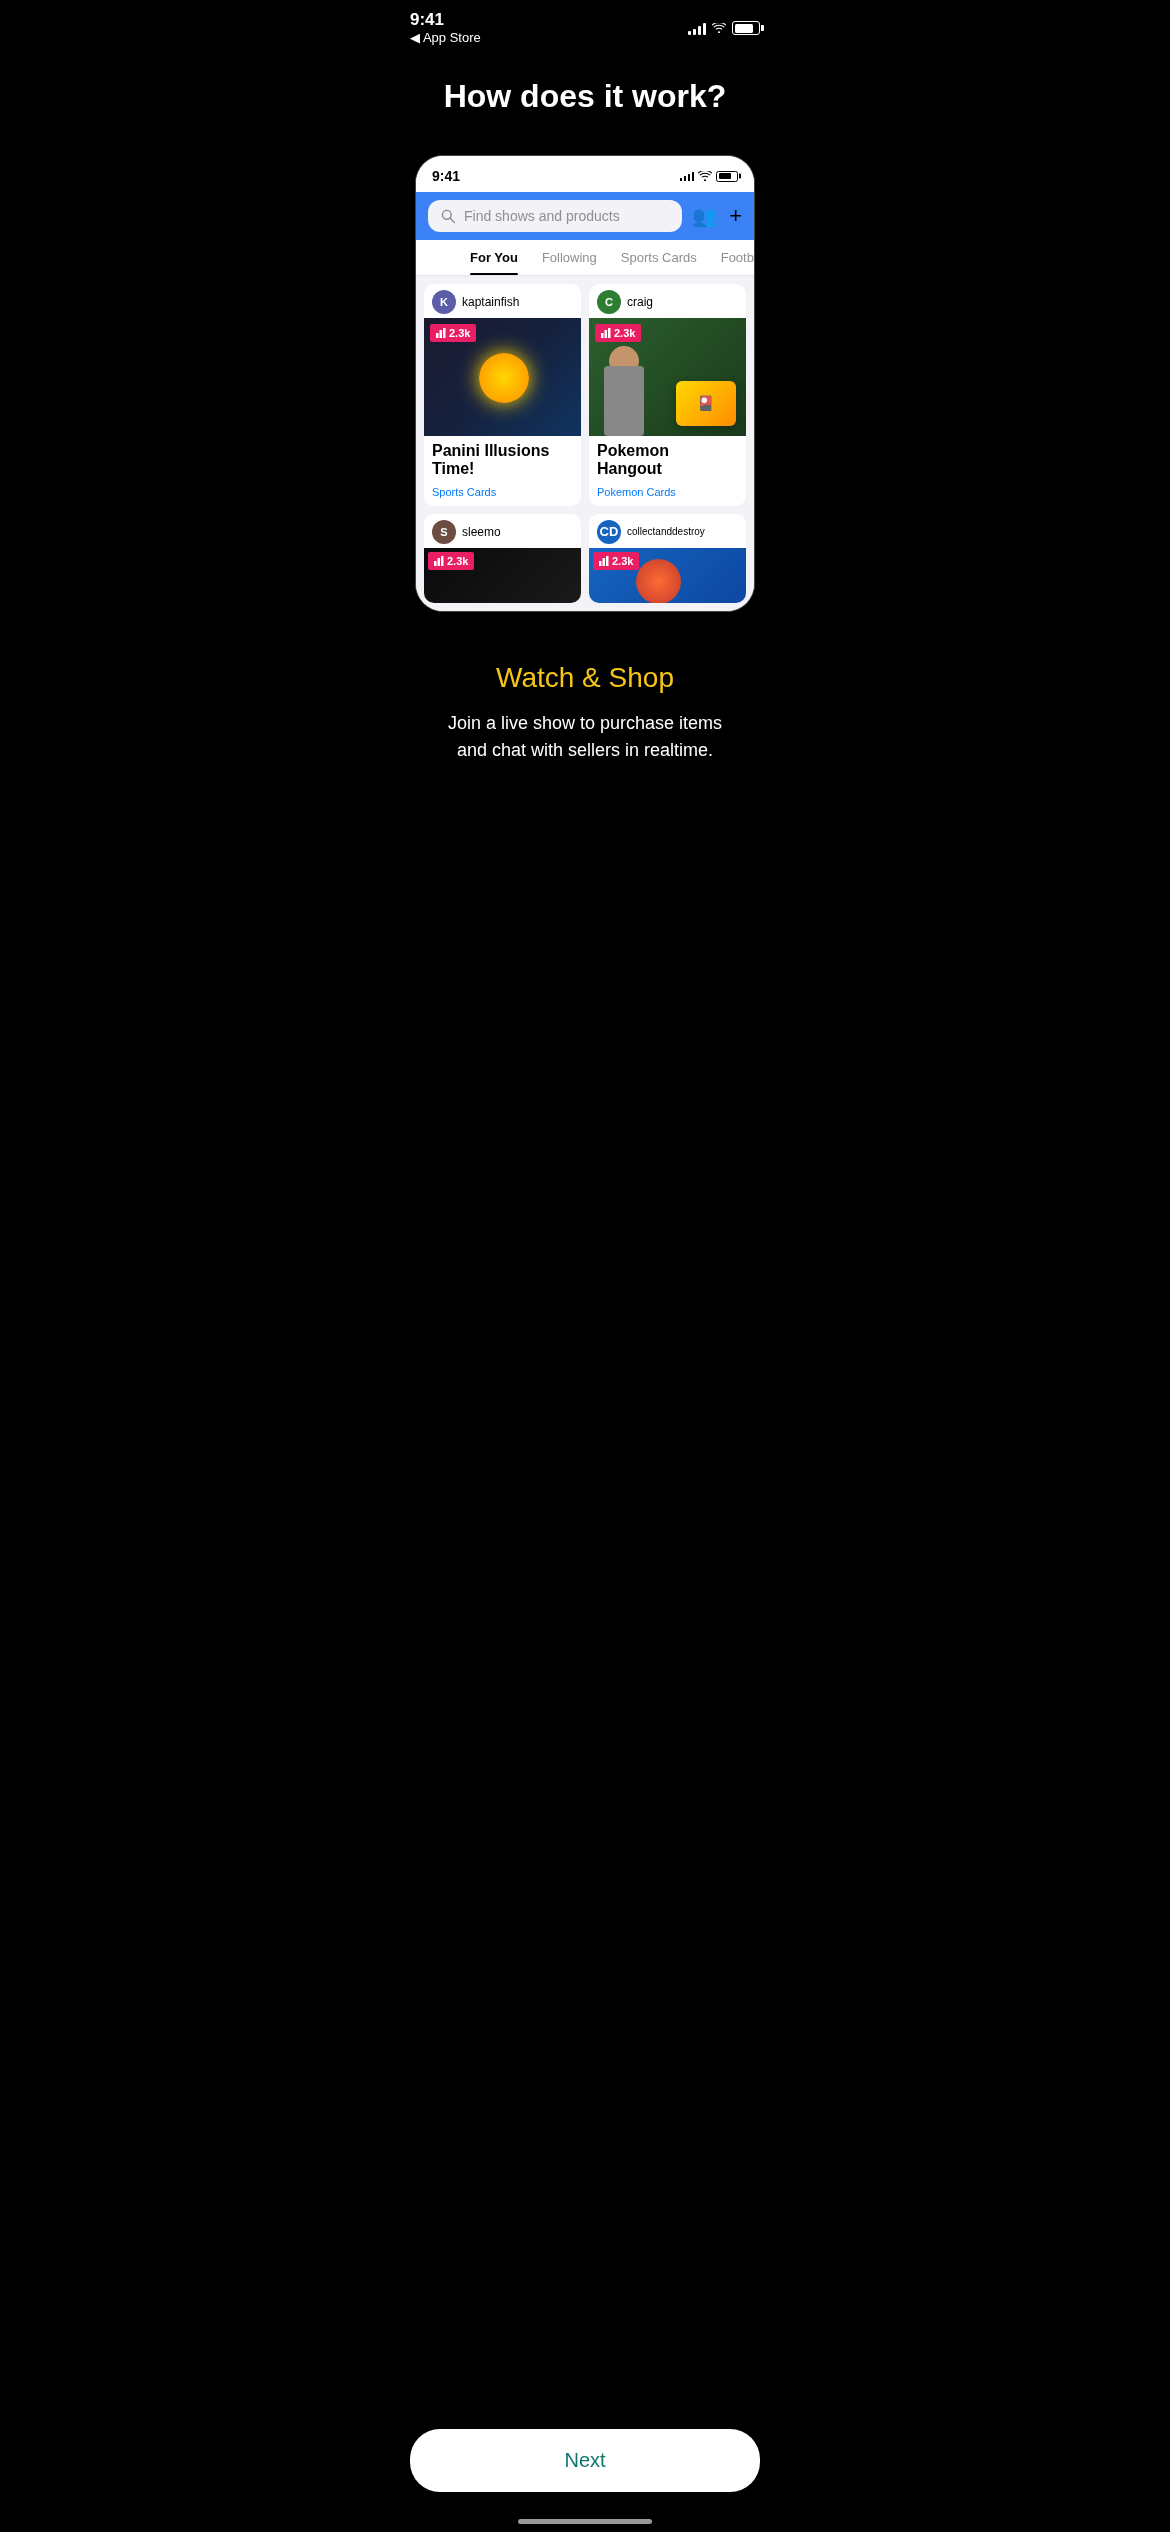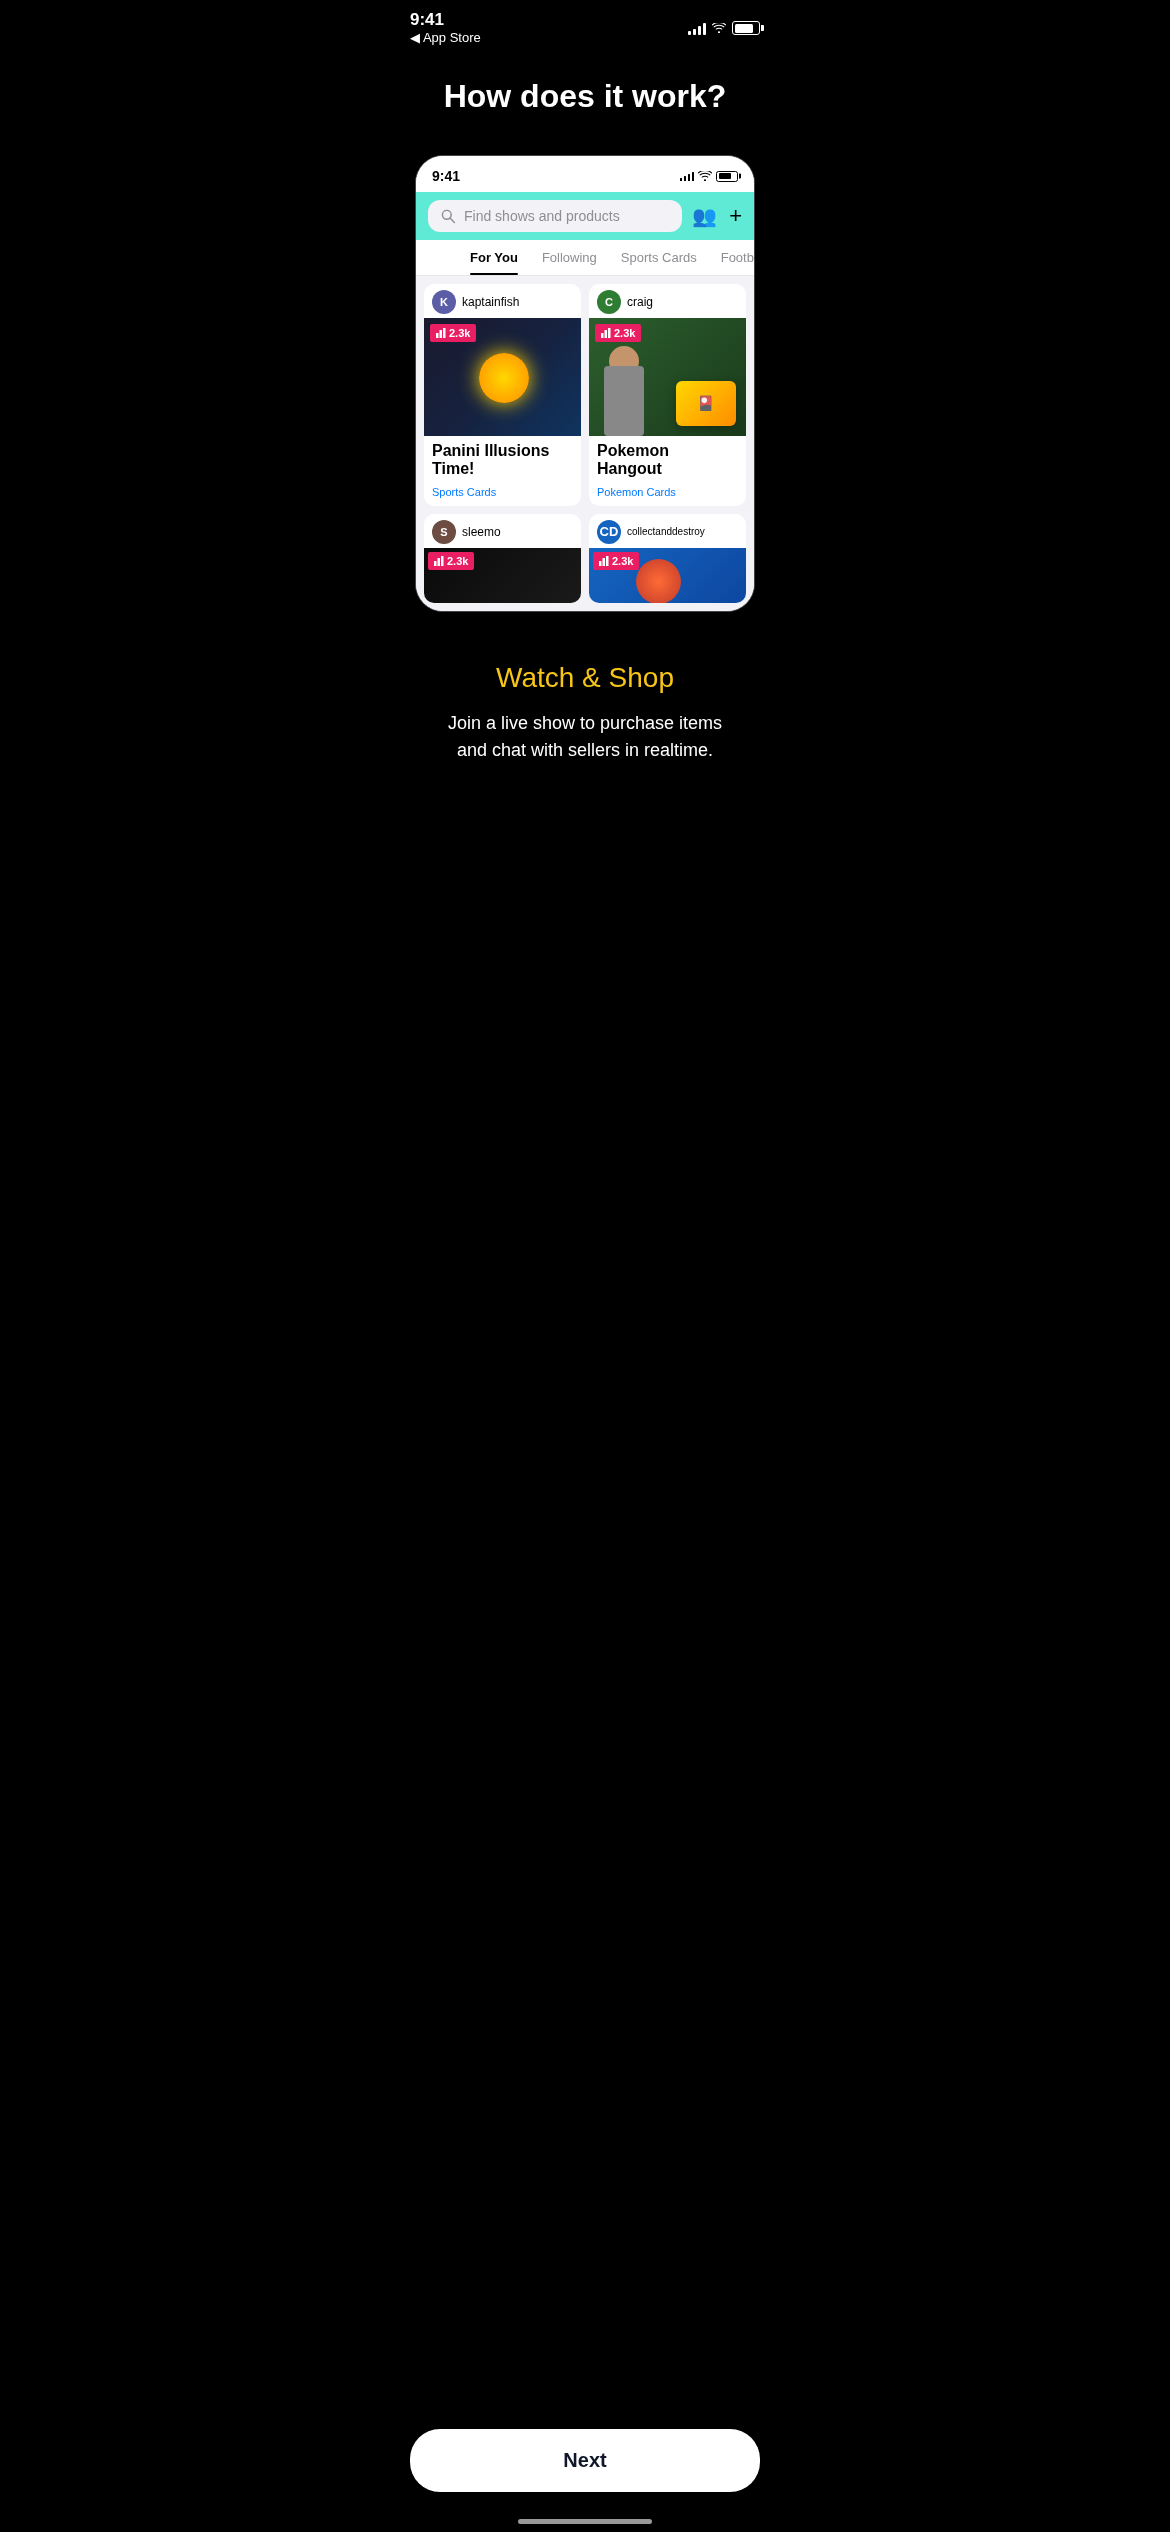--- a/index.html
+++ b/index.html
@@ -186,21 +186,21 @@
     }
     .inner-battery-fill {
       background: #000;
       height: 100%;
       width: 75%;
       border-radius: 1px;
     }
 
     
     .search-bar-container {
-      background: #5eead4;
+      background: #3b82f6;
       padding: 8px 12px;
       display: flex;
       justify-content: space-between;
     }
 
     .search-bar {
       background: #f2f2f7;
       border-radius: 12px;
       display: flex;
       align-items: center;
@@ -415,22 +415,22 @@
       width: 350px;
     }
 
     .next-button {
       width: 100%;
       background: #fff;
       border: none;
       border-radius: 30px;
       padding: 20px;
       font-size: 20px;
-      font-weight: 700;
-      color: #0f172a;
+      font-weight: 400;
+      color: #0f766e;
       cursor: pointer;
       text-align: center;
     }
 
     
     .home-indicator {
       position: fixed;
       bottom: 8px;
       left: 50%;
       transform: translateX(-50%);

